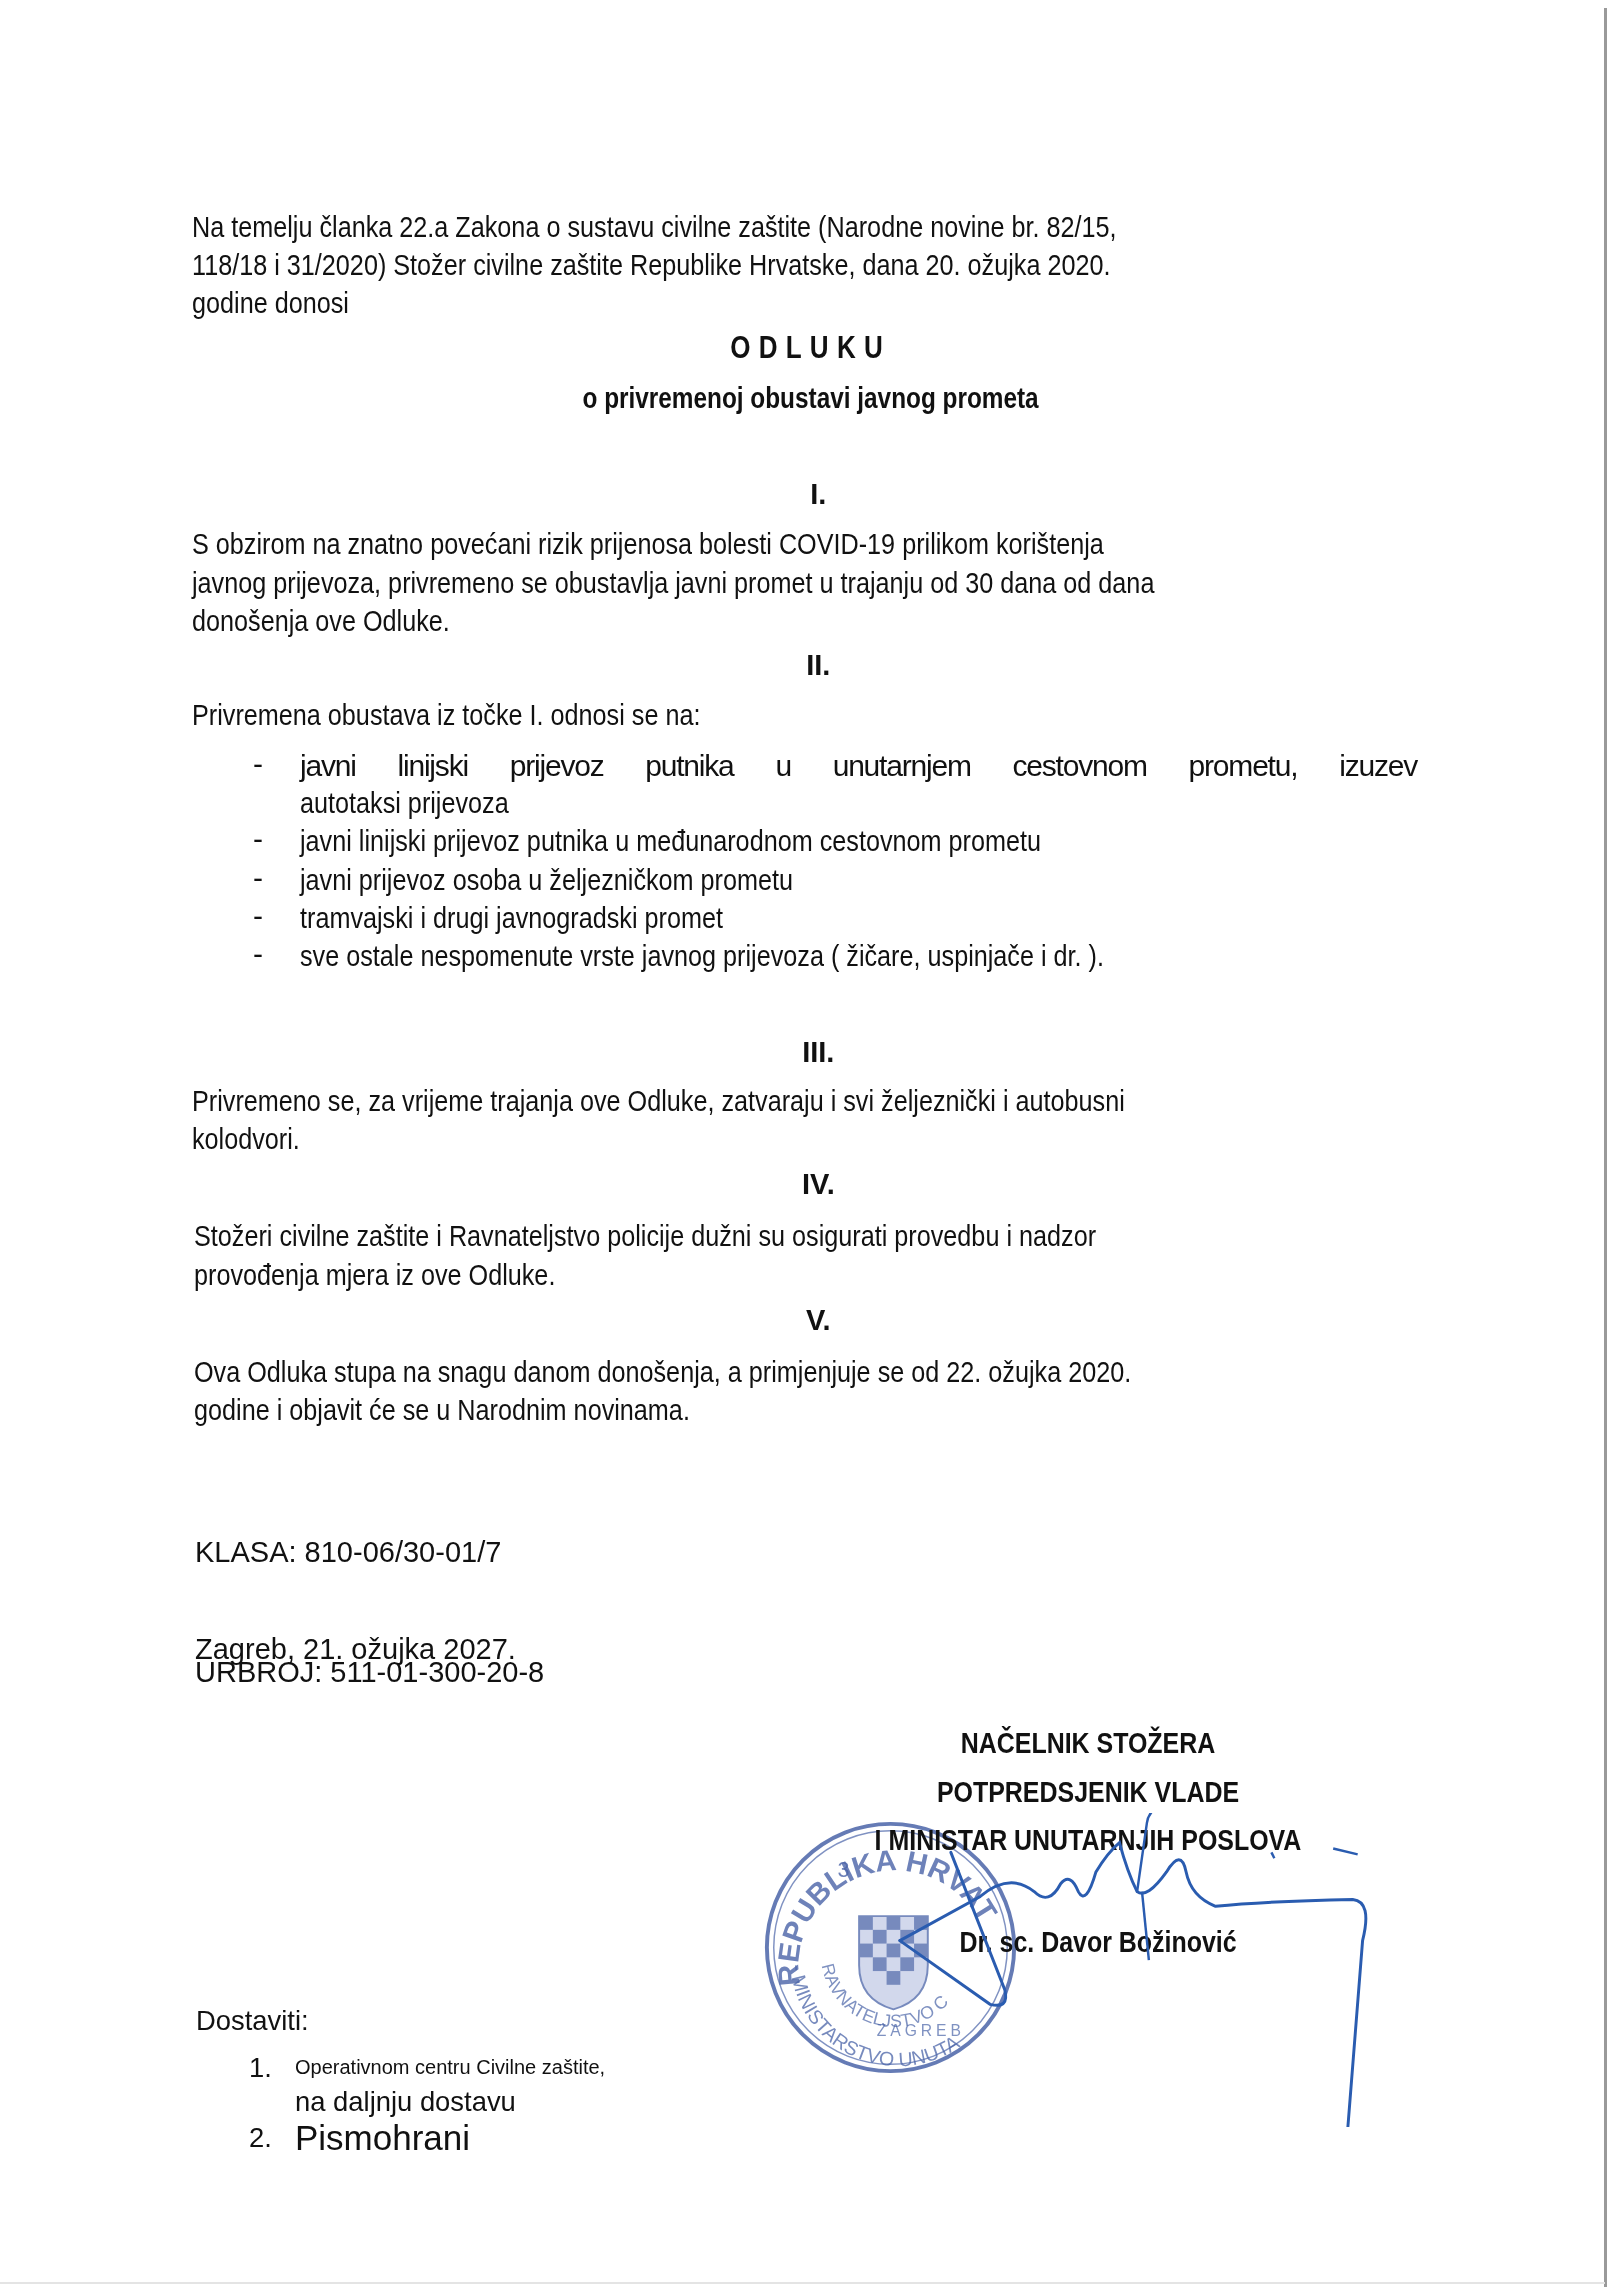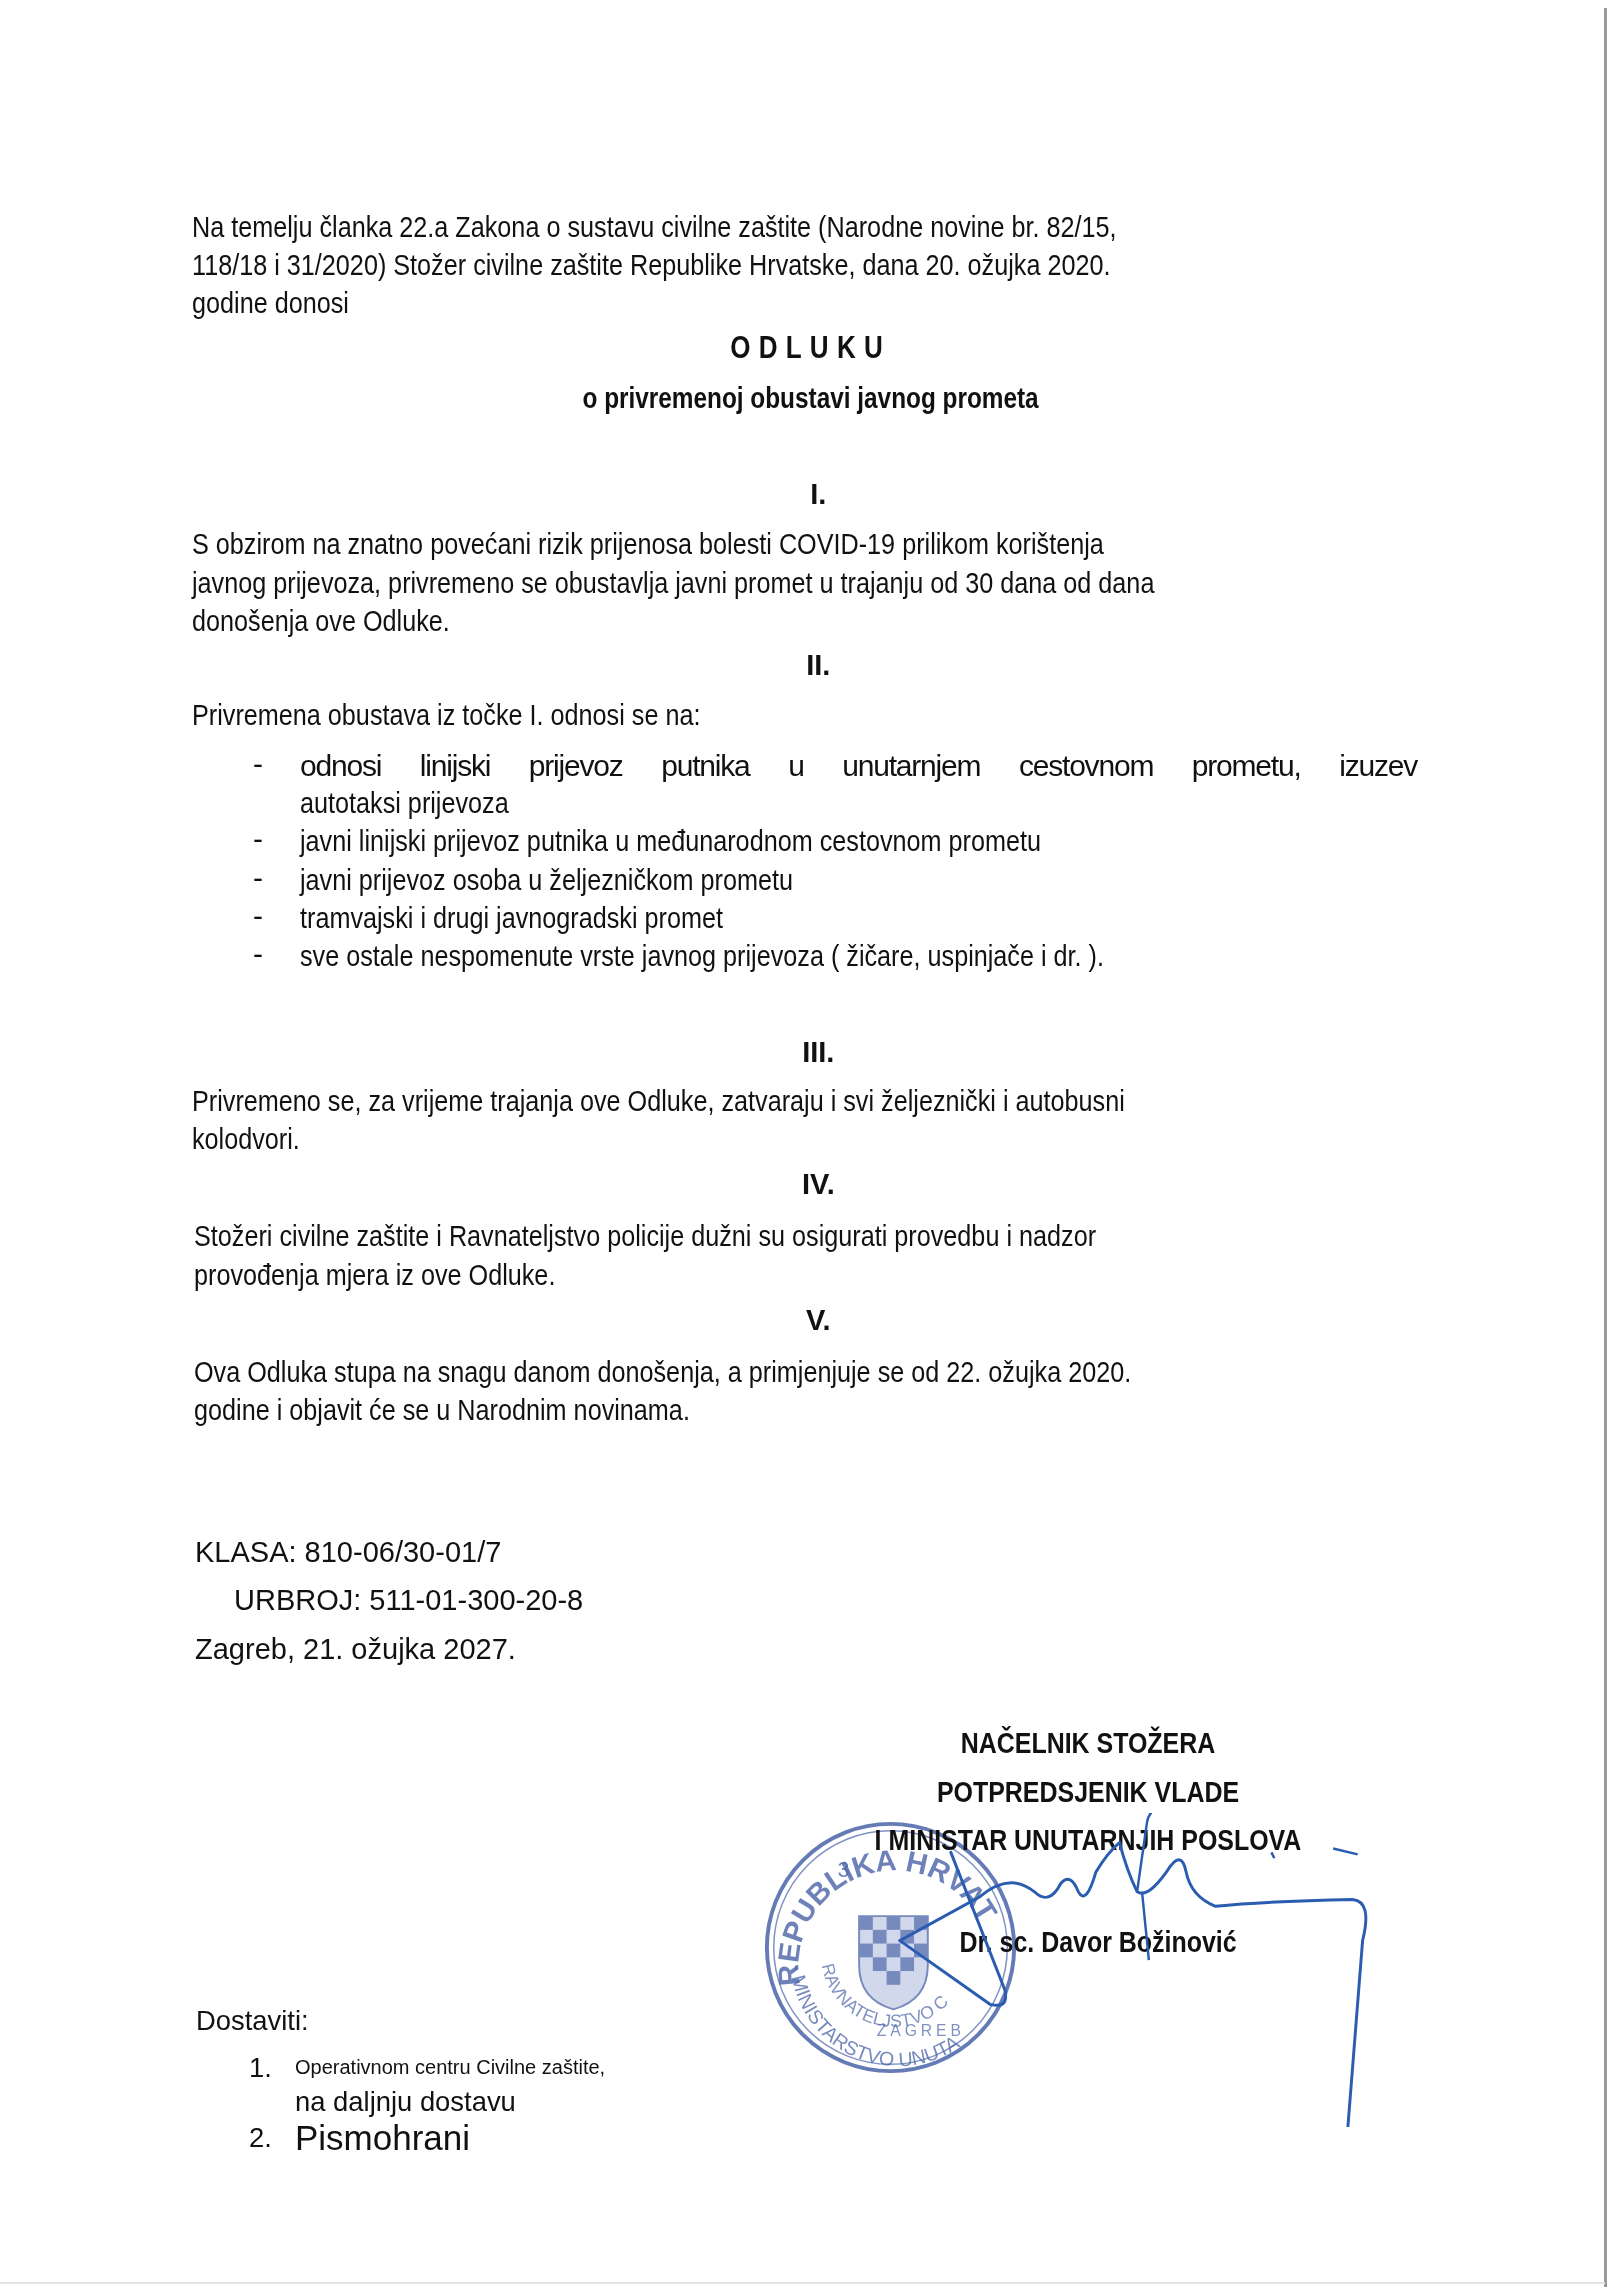--- a/index.html
+++ b/index.html
@@ -40,21 +40,21 @@
   <div class="ln narrow" style="left:192px; top:525px;">S obzirom na  znatno povećani rizik prijenosa bolesti COVID-19 prilikom korištenja</div>
   <div class="ln narrow" style="left:192px; top:564px;">javnog prijevoza, privremeno se obustavlja javni promet u trajanju od 30 dana od dana</div>
   <div class="ln narrow" style="left:192px; top:602px;">donošenja ove Odluke.</div>
 </div>
 
 <div class="center sec" style="top:649px; left:7.8px;">II.</div>
 <div class="ln narrow" style="left:192px; top:696px;">Privremena obustava iz točke I. odnosi se na:</div>
 <div>
   <span class="bullet-dash" style="left:253px; top:747px;">-</span>
   <div class="ln" style="left:300px; top:747px; width:1117px;">
-    <span class="just" style="transform: scaleX(1); font-size: 30px; letter-spacing: -1.2px; word-spacing: 0px;">odnosi linijski prijevoz putnika u unutarnjem cestovnom prometu, izuzev</span>
+    <span class="just" style="transform: scaleX(1); font-size: 30px; letter-spacing: -1.2px; word-spacing: 0px;">javni linijski prijevoz putnika u unutarnjem cestovnom prometu, izuzev</span>
   </div>
   <div class="ln narrow" style="left:300px; top:784px;">autotaksi prijevoza</div>
 
   <span class="bullet-dash" style="left:253px; top:822px;">-</span>
   <div class="ln narrow" style="left:300px; top:822px;">javni linijski prijevoz putnika u međunarodnom cestovnom prometu</div>
 
   <span class="bullet-dash" style="left:253px; top:861px;">-</span>
   <div class="ln narrow" style="left:300px; top:861px;">javni prijevoz osoba u željezničkom prometu</div>
 
   <span class="bullet-dash" style="left:253px; top:899px;">-</span>
@@ -77,21 +77,21 @@
 </div>
 
 <div class="center sec" style="top:1304px; left:7.8px;">V.</div>
 <div>
   <div class="ln narrow" style="left:194px; top:1353px;">Ova Odluka stupa na snagu danom donošenja, a primjenjuje se od 22. ožujka 2020.</div>
   <div class="ln narrow" style="left:194px; top:1391px;">godine i objavit će se u Narodnim novinama.</div>
 </div>
 
 <div>
   <div class="ln reg" style="left:195px; top:1534px;">KLASA: 810-06/30-01/7</div>
-  <div class="ln reg" style="left:195px; top:1582px;margin-left:39px;">URBROJ: 511-01-300-20-8</div>
+  <div class="ln reg" style="left:195px; top:1654px;">URBROJ: 511-01-300-20-8</div>
   <div class="ln reg" style="left:195px; top:1631px;">Zagreb, 21. ožujka 2027.</div>
 </div>
 
 <svg class="stamp" viewBox="0 0 265 265">
   <defs>
     <path id="arcTop" d="M 40 170 A 98 98 0 0 1 225 110"></path>
     <path id="arcBottom" d="M 30 150 A 110 110 0 0 0 200 235"></path>
     <path id="arcInner" d="M 62 150 A 75 75 0 0 0 190 190"></path>
   </defs>
   <circle cx="132" cy="132" r="126" fill="none" stroke="#4a64a8" stroke-width="4" opacity="0.85"></circle>

